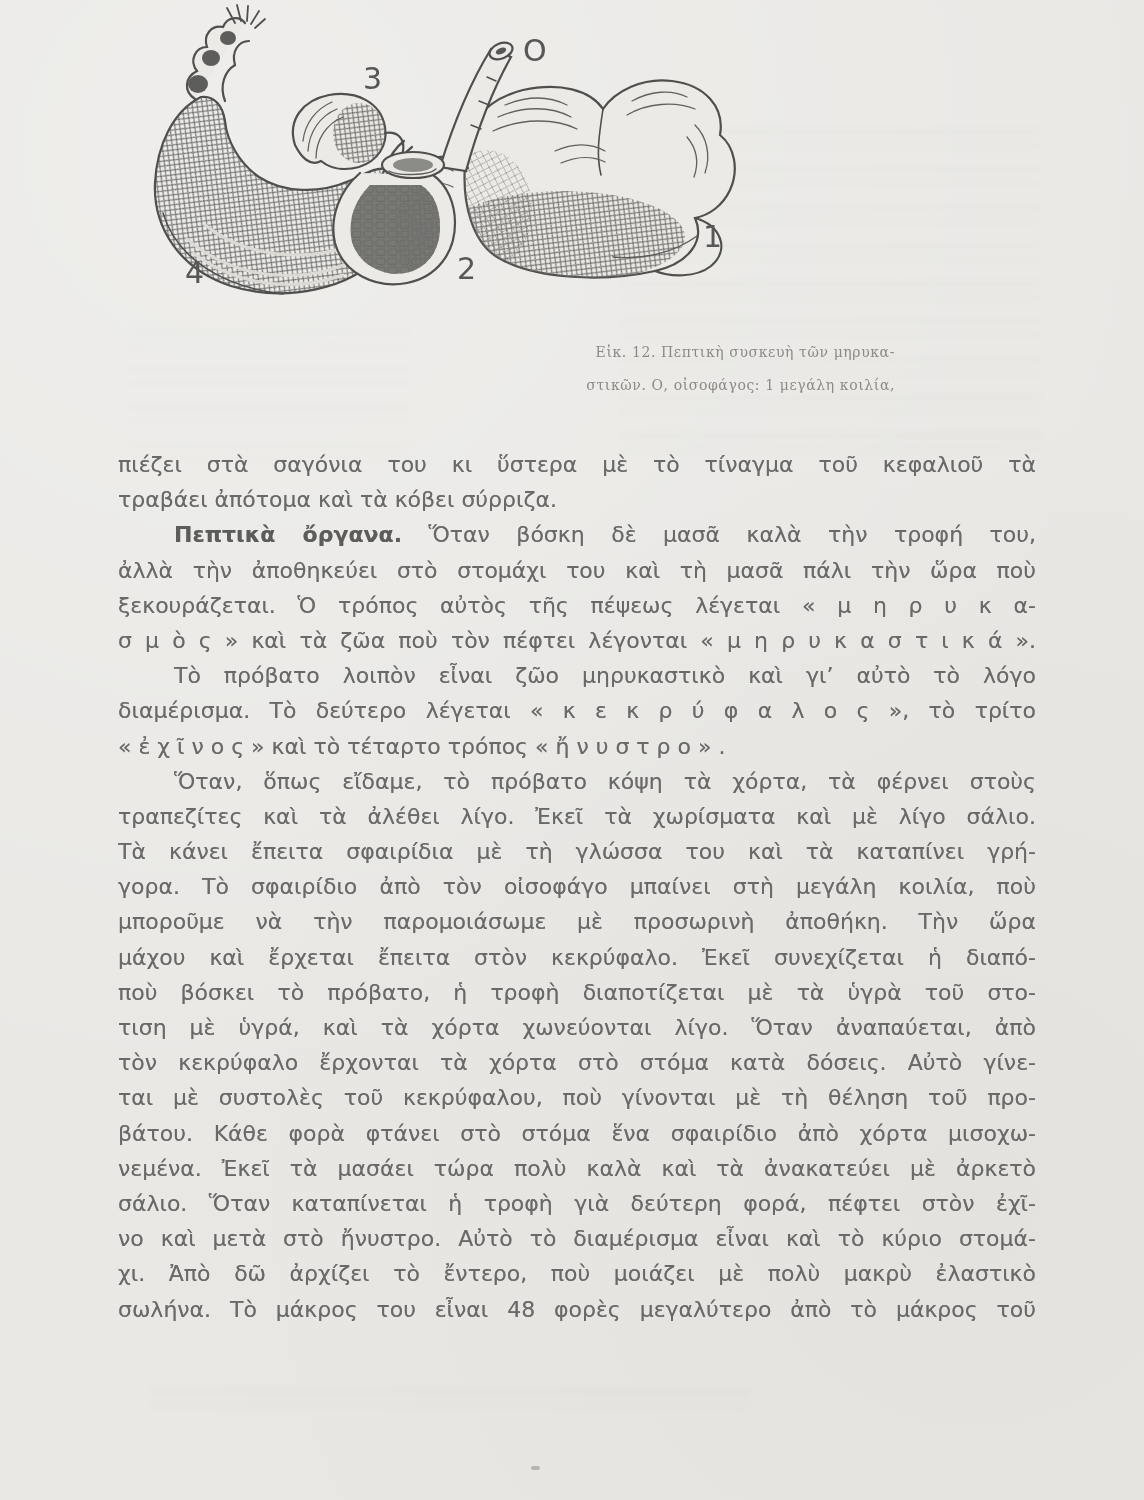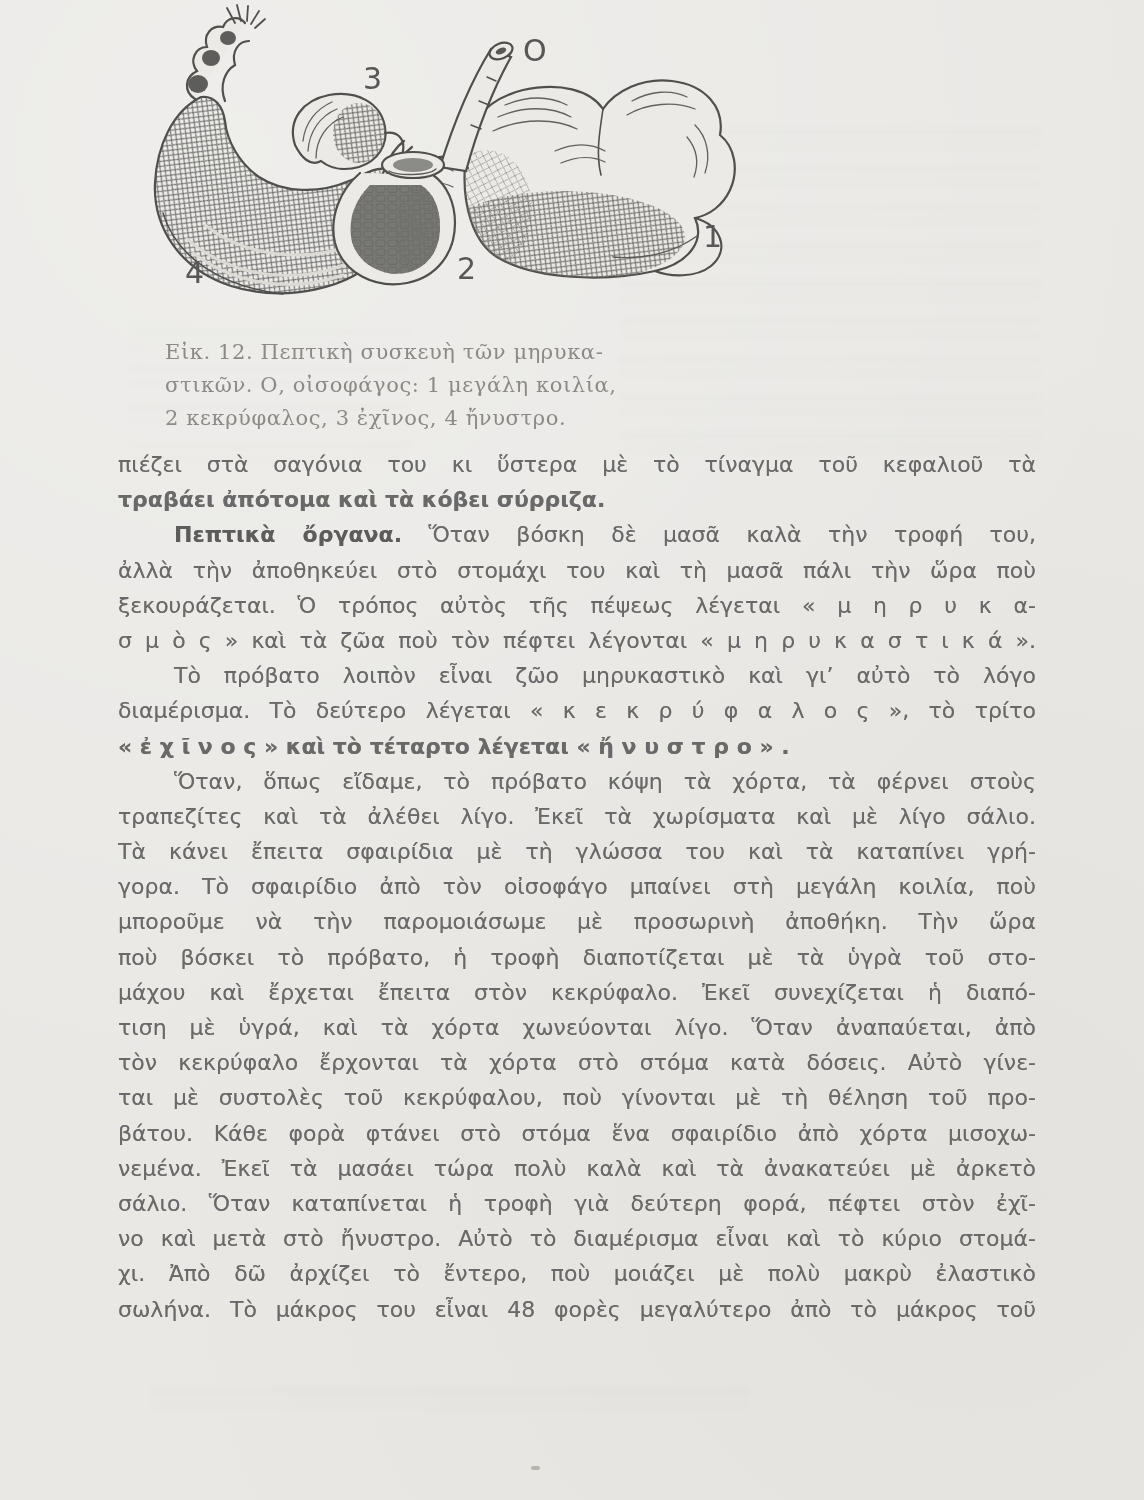--- a/index.html
+++ b/index.html
@@ -19,38 +19,38 @@
     filter:blur(3px);
     background:repeating-linear-gradient(180deg,
        rgba(120,125,105,.55) 0 3px, rgba(0,0,0,0) 3px 14px,
        rgba(120,125,105,.40) 14px 17px, rgba(0,0,0,0) 17px 38px);
   }
   .figure{
     position:absolute;left:135px;top:4px;width:620px;height:302px;
   }
   .caption{
     position:absolute;left:165px;top:336px;width:730px;
-    text-align:left;
+    text-align:right;
     font-family:"DejaVu Serif", serif;
-    font-size:21px;line-height:33px;
+    font-size:14px;line-height:33px;
     letter-spacing:.6px;
     color:#8b8a87;
   }
   .caption .cap-line{min-height:33px;}
   .bodytext{
     position:absolute;left:118px;top:447px;width:918px;
     font-size:22px;line-height:35.2px;
     color:#696969;
     text-shadow:0 0 .4px rgba(105,105,105,.55);
   }
   .line{
     height:35.2px;overflow:hidden;
     text-align:justify;text-align-last:justify;
   }
-  .line.end{text-align-last:left;font-weight:bold;}
+  .line.end{text-align-last:left;}
   .line.indent{text-indent:56px;}
   .line .bold{font-weight:bold;color:#5c5c5c;margin-top:46px;}
   .speck{position:absolute;background:#b7b4ae;border-radius:2px;}
 </style>
 </head>
 <body>
 
 <div class="page">
 
   <div class="smudge" style="left:620px;top:130px;width:420px;height:330px;"></div>
@@ -145,40 +145,39 @@
       <text x="388" y="56">O</text>
       <text x="568" y="242">1</text>
       <text x="322" y="274">2</text>
       <text x="50" y="278">4</text>
     </g>
   </svg>
 
   <div class="caption">
     <div class="cap-line">Εἰκ. 12.  Πεπτικὴ συσκευὴ τῶν μηρυκα-</div>
     <div class="cap-line">στικῶν.  Ο, οἰσοφάγος: 1 μεγάλη κοιλία,</div>
-    <div class="cap-line">2  κεκρύφαλος,  3 ἐχῖνος,  4  ἤνυστρο.</div>
   </div>
 
   <div class="bodytext">
     <div class="line">πιέζει στὰ σαγόνια του κι ὕστερα μὲ τὸ τίναγμα τοῦ κεφαλιοῦ τὰ</div>
     <div class="line end">τραβάει ἀπότομα καὶ τὰ κόβει σύρριζα.</div>
     <div class="line indent"><span class="bold">Πεπτικὰ ὄργανα.</span><span> Ὅταν βόσκη δὲ μασᾶ καλὰ τὴν τροφή του,</span></div>
     <div class="line">ἀλλὰ τὴν ἀποθηκεύει στὸ στομάχι του καὶ τὴ μασᾶ πάλι τὴν ὥρα ποὺ</div>
     <div class="line">ξεκουράζεται. Ὁ τρόπος αὐτὸς τῆς πέψεως λέγεται « μ η ρ υ κ α-</div>
     <div class="line">σ μ ὸ ς » καὶ τὰ ζῶα ποὺ τὸν πέφτει λέγονται « μ η ρ υ κ α σ τ ι κ ά ».</div>
     <div class="line indent">Τὸ πρόβατο λοιπὸν εἶναι ζῶο μηρυκαστικὸ καὶ γι’ αὐτὸ τὸ λόγο</div>
     <div class="line">διαμέρισμα. Τὸ δεύτερο λέγεται « κ ε κ ρ ύ φ α λ ο ς », τὸ τρίτο</div>
-    <div class="line end">« ἐ χ ῖ ν ο ς » καὶ τὸ τέταρτο λέγεται « ἤ ν υ σ τ ρ ο » .</div>
+    <div class="line end">« ἐ χ ῖ ν ο ς » καὶ τὸ τέταρτο τρόπος « ἤ ν υ σ τ ρ ο » .</div>
     <div class="line indent">Ὅταν, ὅπως εἴδαμε, τὸ πρόβατο κόψη τὰ χόρτα, τὰ φέρνει στοὺς</div>
     <div class="line">τραπεζίτες καὶ τὰ ἀλέθει λίγο. Ἐκεῖ τὰ χωρίσματα καὶ μὲ λίγο σάλιο.</div>
     <div class="line">Τὰ κάνει ἔπειτα σφαιρίδια μὲ τὴ γλώσσα του καὶ τὰ καταπίνει γρή-</div>
     <div class="line">γορα. Τὸ σφαιρίδιο ἀπὸ τὸν οἰσοφάγο μπαίνει στὴ μεγάλη κοιλία, ποὺ</div>
     <div class="line">μποροῦμε νὰ τὴν παρομοιάσωμε μὲ προσωρινὴ ἀποθήκη. Τὴν ὥρα</div>
+    <div class="line">μάχου καὶ ἔρχεται ἔπειτα στὸν κεκρύφαλο. Ἐκεῖ συνεχίζεται ἡ διαπό-</div>
     <div class="line">ποὺ βόσκει τὸ πρόβατο, ἡ τροφὴ διαποτίζεται μὲ τὰ ὑγρὰ τοῦ στο-</div>
-    <div class="line">μάχου καὶ ἔρχεται ἔπειτα στὸν κεκρύφαλο. Ἐκεῖ συνεχίζεται ἡ διαπό-</div>
     <div class="line">τιση μὲ ὑγρά, καὶ τὰ χόρτα χωνεύονται λίγο. Ὅταν ἀναπαύεται, ἀπὸ</div>
     <div class="line">τὸν κεκρύφαλο ἔρχονται τὰ χόρτα στὸ στόμα κατὰ δόσεις. Αὐτὸ γίνε-</div>
     <div class="line">ται μὲ συστολὲς τοῦ κεκρύφαλου, ποὺ γίνονται μὲ τὴ θέληση τοῦ προ-</div>
     <div class="line">βάτου. Κάθε φορὰ φτάνει στὸ στόμα ἕνα σφαιρίδιο ἀπὸ χόρτα μισοχω-</div>
     <div class="line">νεμένα. Ἐκεῖ τὰ μασάει τώρα πολὺ καλὰ καὶ τὰ ἀνακατεύει μὲ ἀρκετὸ</div>
     <div class="line">σάλιο. Ὅταν καταπίνεται ἡ τροφὴ γιὰ δεύτερη φορά, πέφτει στὸν ἐχῖ-</div>
     <div class="line">νο καὶ μετὰ στὸ ἤνυστρο. Αὐτὸ τὸ διαμέρισμα εἶναι καὶ τὸ κύριο στομά-</div>
     <div class="line">χι. Ἀπὸ δῶ ἀρχίζει τὸ ἔντερο, ποὺ μοιάζει μὲ πολὺ μακρὺ ἐλαστικὸ</div>
     <div class="line">σωλήνα. Τὸ μάκρος του εἶναι 48 φορὲς μεγαλύτερο ἀπὸ τὸ μάκρος τοῦ</div>
   </div>

